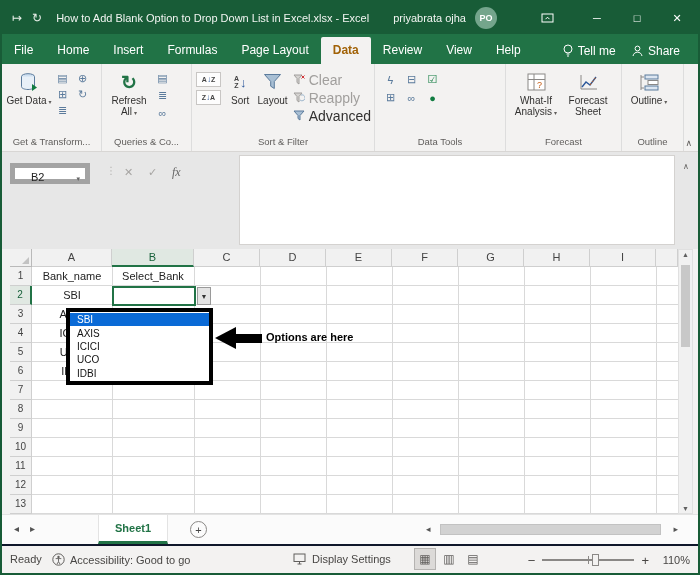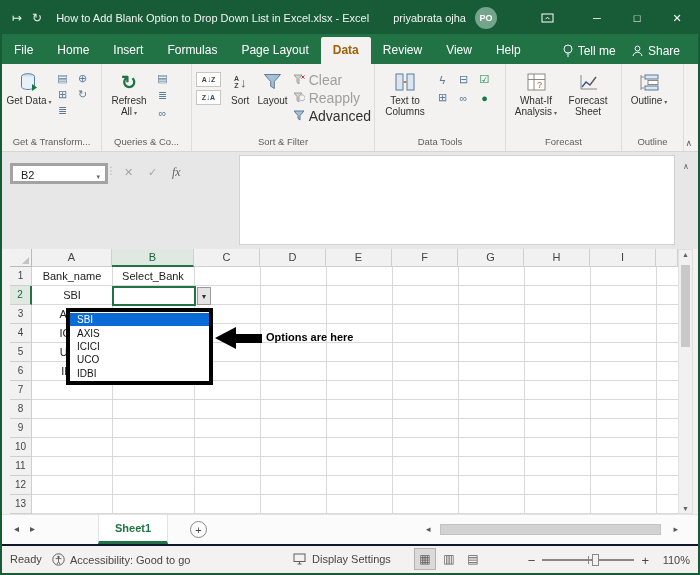--- a/index.html
+++ b/index.html
@@ -58,22 +58,22 @@
   .azarr{color:#2b579a;font-size:13px;margin-left:1px;}
   .sfcol{display:flex;flex-direction:column;gap:3px;padding-top:5px;margin-left:4px;}
   .smallbtn{display:flex;align-items:center;gap:4px;font-size:14px;color:#323130;height:15px;white-space:nowrap;}
   .smallbtn.dim{color:#a19f9d;}
   .sicon{display:flex;align-items:center;}
   .ribbon-collapse{flex:1;display:flex;align-items:flex-end;justify-content:flex-end;
     padding:0 6px 3px 0;font-size:9px;color:#605e5c;}
 
   
   .fband{position:absolute;left:0;top:150px;width:100%;height:97px;background:#e7e7e7;}
-  .namebox{position:absolute;left:8px;top:11px;width:98px;height:21px;background:#fff;
-    border:3px solid #a3a3a3;font-size:11px;color:#222;line-height:19px;padding-left:8px;}
+  .namebox{position:absolute;left:8px;top:11px;width:80px;height:21px;background:#fff;
+    border:5px solid #a3a3a3;font-size:11px;color:#222;line-height:19px;padding-left:16px;}
   .nb-caret{position:absolute;right:5px;top:1px;font-size:7px;color:#666;}
   .fb-dots{position:absolute;left:104px;top:13px;font-size:10px;color:#b5b3b1;}
   .fb-x{position:absolute;left:122px;top:14px;font-size:11px;color:#a6a4a2;}
   .fb-check{position:absolute;left:146px;top:14px;font-size:11px;color:#a6a4a2;}
   .fb-fx{position:absolute;left:170px;top:13px;font-size:12px;font-style:italic;color:#666;
     font-family:"Liberation Serif",serif;}
   .fb-input{position:absolute;left:237px;top:3px;width:436px;height:90px;background:#fff;
     border:1px solid #d4d2d0;}
   .fb-chevron{position:absolute;left:681px;top:10px;font-size:8px;color:#605e5c;}
 
@@ -289,30 +289,20 @@
             </span>
             <span>Advanced</span>
           </span>
         </div>
       </div>
       <div class="rgroup-label">Sort &amp; Filter</div>
     </div>
 
     <div class="rgroup g4">
       <div class="rgc">
-        <div class="bigbtn w52">
-          <span class="bicon">
-            <svg width="20" height="18" viewBox="0 0 20 18">
-                <rect x="1" y="1" width="7" height="16" fill="#dce6f1" stroke="#5b7b9c"></rect>
-                <rect x="12" y="1" width="7" height="16" fill="#dce6f1" stroke="#5b7b9c"></rect>
-                <path d="M8.7 9h2.6" stroke="#c55a11" stroke-width="1.6"></path>
-              </svg>
-          </span>
-          <span class="blabel"><span>Text to Columns</span></span>
-        </div>
         <div class="minigrid3">
           <span class="mini">ϟ</span>
           <span class="mini">⊟</span>
           <span class="mini green">☑</span>
           <span class="mini">⊞</span>
           <span class="mini">∞</span>
           <span class="mini green">●</span>
         </div>
       </div>
       <div class="rgroup-label">Data Tools</div>

